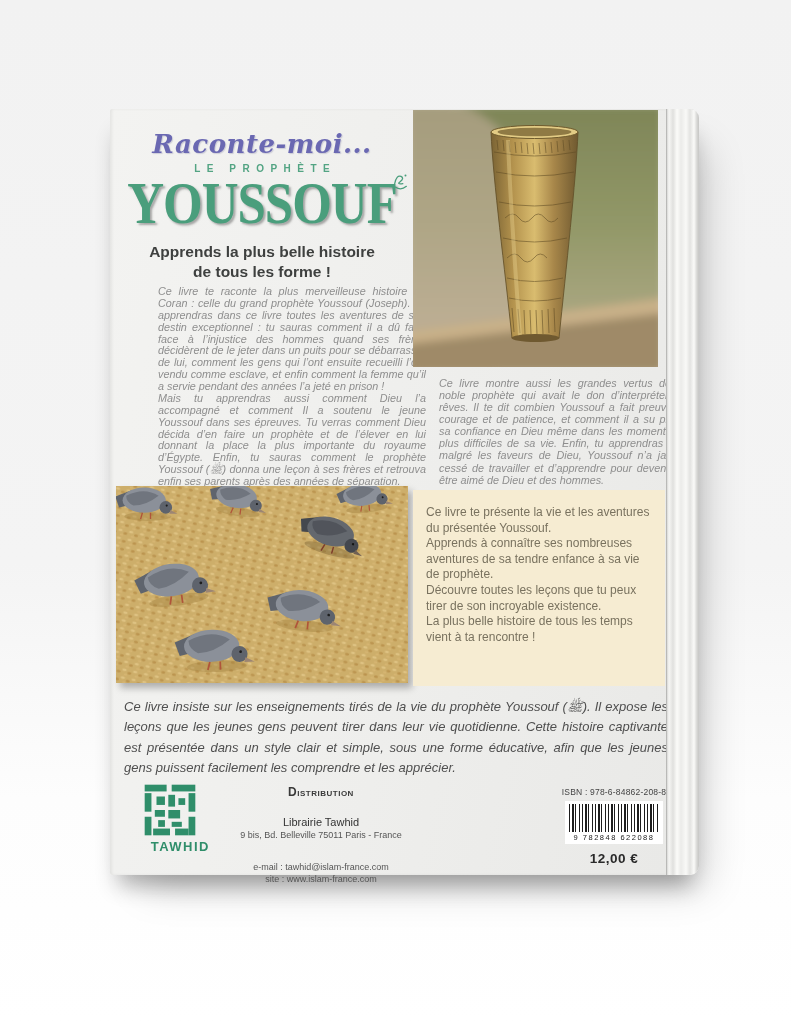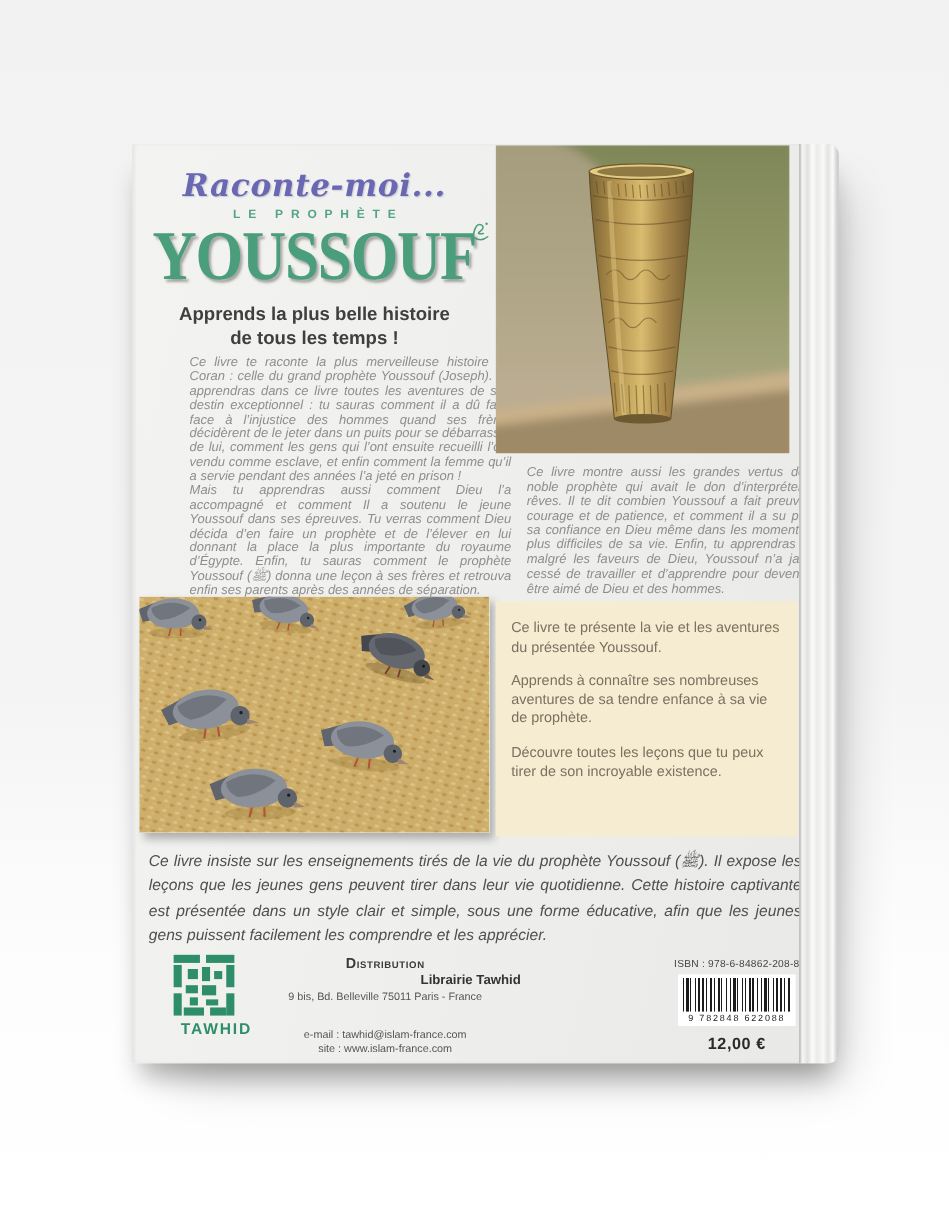--- a/index.html
+++ b/index.html
@@ -6,21 +6,21 @@
   html,body { width:791px; height:1024px; }
   body {
     font-family:"Liberation Sans", sans-serif;
     background:linear-gradient(180deg,#f2f2f2 0%,#f4f4f4 55%,#fdfdfd 78%,#ffffff 100%);
     overflow:hidden;
   }
   .stage { position:relative; width:791px; height:1024px; }
 
   
   .book {
-    position:absolute; left:110px; top:120px; width:589px; height:766px;
+    position:absolute; left:110px; top:109px; width:589px; height:766px;
     border-radius:2px 9px 9px 2px;
     box-shadow:0 18px 22px -8px rgba(0,0,0,.30), 20px 26px 38px -14px rgba(0,0,0,.18);
   }
   .cover-face {
     position:absolute; left:0; top:0; bottom:0; right:33px;
     background:linear-gradient(103deg,#f3f3f1 0%,#efefed 48%,#e9e9e7 100%);
     box-shadow:inset 2px 0 3px rgba(0,0,0,.06);
     border-radius:2px 0 0 2px;
   }
   .page-edge {
@@ -68,36 +68,36 @@
     box-shadow:4px 5px 7px rgba(0,0,0,.28);
   }
   .cup-photo svg, .pigeon-photo svg { display:block; width:100%; height:100%; }
 
   
   .highlight {
     position:absolute; left:303px; top:381px; width:252px; height:196px;
     background:#f6ecd2; padding:15px 13px; color:#79725f;
     font-size:12px; line-height:1.3;
   }
-  .highlight p + p { margin-top:13px; }
+  .highlight p + p { }
 
   
   .footer-par {
     position:absolute; left:14px; top:588px; width:544px;
     font-style:italic; color:#4f4f4f; font-size:13px; line-height:1.56; text-align:justify;
   }
 
   
   .logo-block { position:absolute; left:20px; top:674px; width:80px; text-align:right; }
   .logo-block svg { width:54px; height:54px; display:block; margin:0 auto; }
   .logo-word { margin-top:2px; font-size:13px; font-weight:bold; color:#2f8e6a; letter-spacing:1.5px; }
 
   .dist-block { position:absolute; left:98px; top:676px; width:226px; text-align:center; color:#555; }
   .dist-heading { font-variant:small-caps; font-weight:bold; font-size:12px; color:#3a3a3a; letter-spacing:.5px; }
-  .dist-name { margin-top:1px; font-weight:bold; font-size:11px; color:#333;text-align:right; }
+  .dist-name { margin-top:17px; font-weight:normal; font-size:11px; color:#333; }
   .dist-addr { margin-top:2px; font-size:9px; }
   .dist-mail { margin-top:22px; font-size:9px; }
   .dist-site { margin-top:2px; font-size:9px; }
 
   .isbn-block { position:absolute; left:448px; top:678px; width:112px; text-align:center; }
   .isbn-line { font-size:8.5px; color:#444; letter-spacing:.2px; }
   .barcode { margin:4px auto 0; width:98px; background:#fff; padding:3px 4px 2px; }
   .bars {
     height:28px;
     background:repeating-linear-gradient(90deg,
@@ -120,21 +120,21 @@
         <div class="big-title">YOUSSOUF</div>
       </div>
       <div class="honorific">
         <svg viewBox="0 0 20 22">
           <path d="M3,14 Q5,4 10,6 Q14,8 9,12 Q5,15 12,14 M4,18 Q10,22 16,17" fill="none" stroke="#4a9e7c" stroke-width="1.4" stroke-linecap="round"></path>
           <circle cx="15" cy="5" r="1.1" fill="#4a9e7c"></circle>
         </svg>
       </div>
       <div class="subtitle">
         <span>Apprends la plus belle histoire</span><br>
-        <span>de tous les temps !</span>
+        <span>de tous les forme !</span>
       </div>
 
       <div class="intro copy">
         <p>Ce livre te raconte la plus merveilleuse histoire du Coran : celle du grand prophète Youssouf (Joseph). Tu apprendras dans ce livre toutes les aventures de son destin exceptionnel : tu sauras comment il a dû faire face à l’injustice des hommes quand ses frères décidèrent de le jeter dans un puits pour se débarrasser de lui, comment les gens qui l’ont ensuite recueilli l’ont vendu comme esclave, et enfin comment la femme qu’il a servie pendant des années l’a jeté en prison !</p>
         <p>Mais tu apprendras aussi comment Dieu l’a accompagné et comment Il a soutenu le jeune Youssouf dans ses épreuves. Tu verras comment Dieu décida d’en faire un prophète et de l’élever en lui donnant la place la plus importante du royaume d’Égypte. Enfin, tu sauras comment le prophète Youssouf (ﷺ) donna une leçon à ses frères et retrouva enfin ses parents après des années de séparation.</p>
       </div>
 
       <div class="cup-photo">
         <svg viewBox="0 0 245 257" preserveAspectRatio="none">
           <defs>
@@ -216,20 +216,21 @@
           <use href="#pg" transform="translate(58,96) scale(1.15) rotate(-8)"></use>
           <use href="#pg" transform="translate(188,122) scale(1.1) rotate(6)"></use>
           <use href="#pg" transform="translate(98,162) scale(1.15) rotate(-2)"></use>
         </svg>
       </div>
 
       <div class="highlight">
         <p>Ce livre te présente la vie et les aventures du présentée Youssouf.</p>
         <p>Apprends à connaître ses nombreuses aventures de sa tendre enfance à sa vie de prophète.</p>
         <p>Découvre toutes les leçons que tu peux tirer de son incroyable existence.</p>
+        <p>La plus belle histoire de tous les temps vient à ta rencontre !</p>
       </div>
 
       <div class="footer-par">Ce livre insiste sur les enseignements tirés de la vie du prophète Youssouf (ﷺ). Il expose les leçons que les jeunes gens peuvent tirer dans leur vie quotidienne. Cette histoire captivante est présentée dans un style clair et simple, sous une forme éducative, afin que les jeunes gens puissent facilement les comprendre et les apprécier.</div>
 
       <div class="logo-block">
         <svg viewBox="0 0 64 64">
           <g fill="#2f8e6a">
             <rect x="2" y="2" width="26" height="8"></rect>
               <rect x="34" y="2" width="28" height="8"></rect>
             <rect x="2" y="12" width="8" height="22"></rect>

